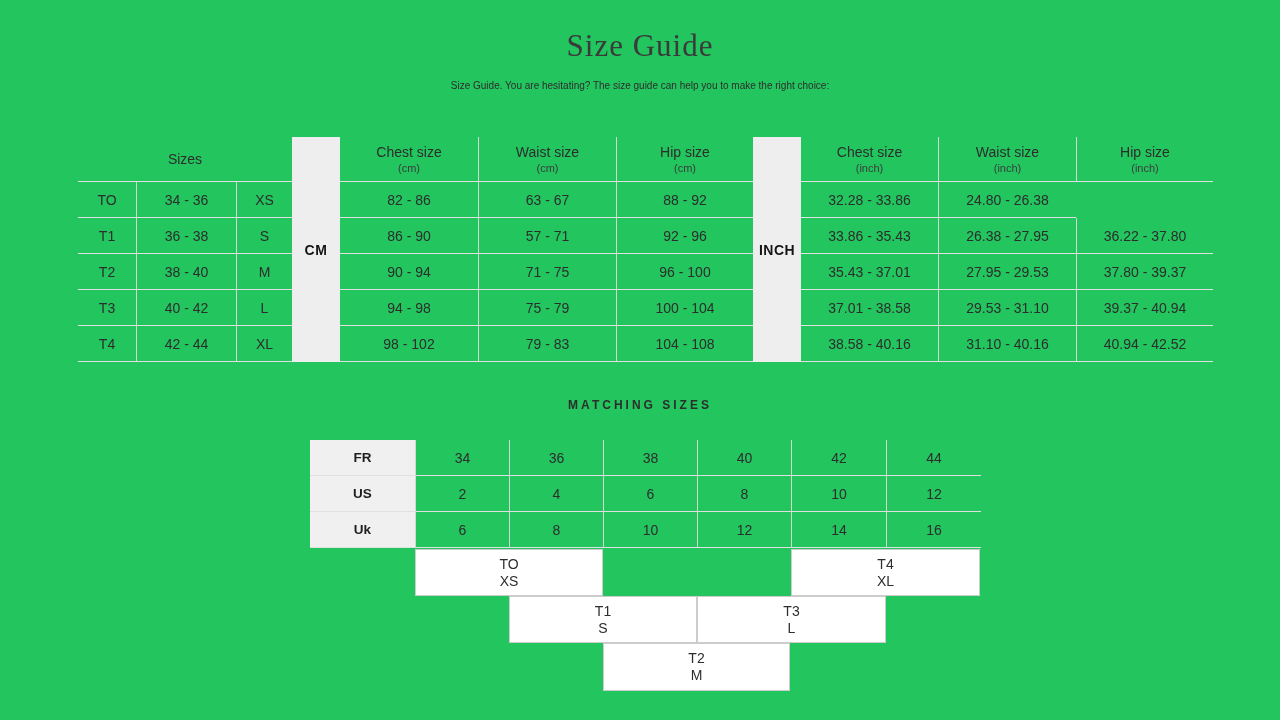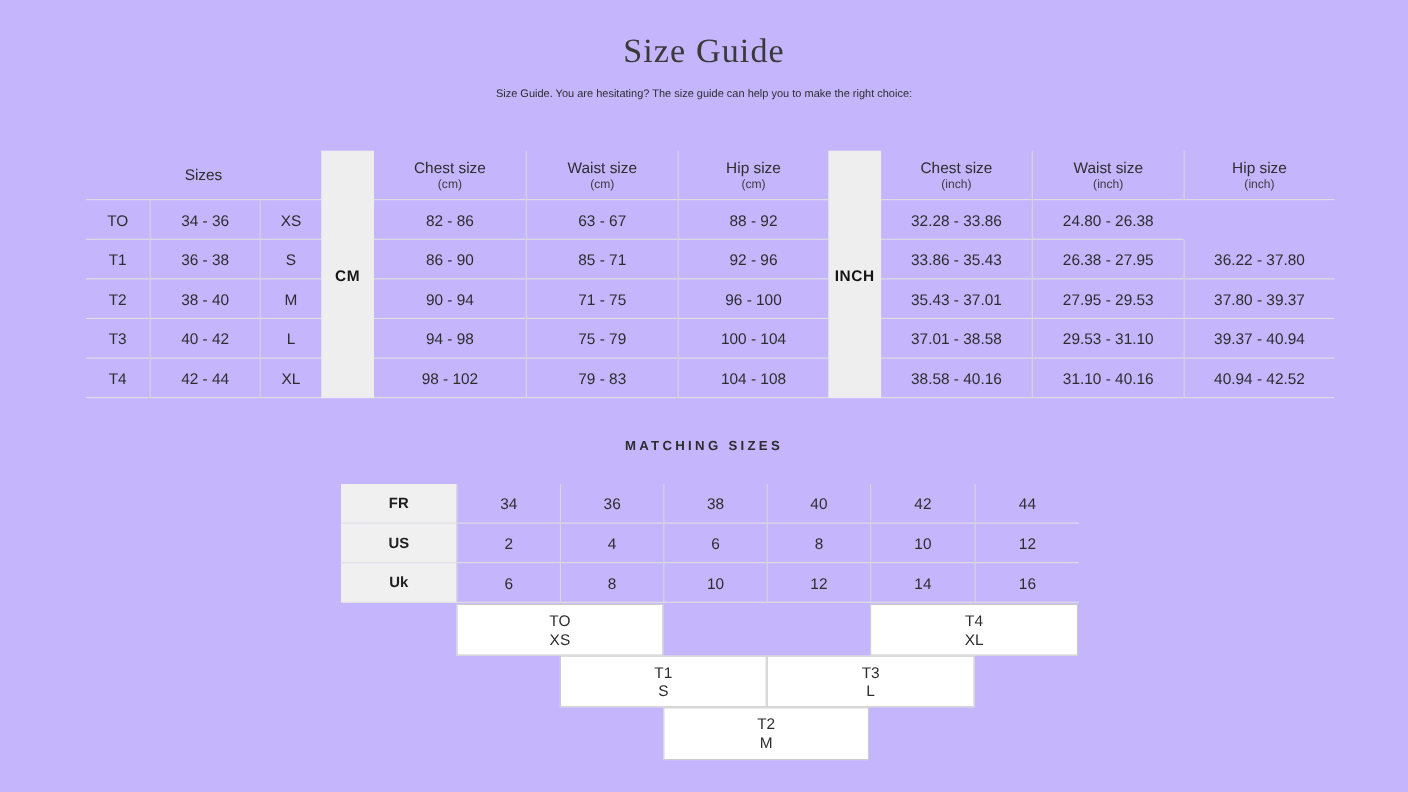--- a/index.html
+++ b/index.html
@@ -1,18 +1,18 @@
 <!DOCTYPE html>
 <html><head>
 <meta charset="utf-8">
 <style>
   * { margin:0; padding:0; box-sizing:border-box; }
   html,body { width:1280px; height:720px; background:#ffffff; overflow:hidden;
               font-family:"Liberation Sans", sans-serif; }
-  .page { position:relative; width:1280px; height:720px; background:#c4b5fd; }
+  .page { position:relative; width:1280px; height:720px; background:#22c55e; }
 
   
   .title { position:absolute; top:28px; left:0; width:1280px; text-align:center;
            font-family:"Liberation Serif", serif; font-size:31px; font-weight:400;
            letter-spacing:1px; color:#3a3a3a; }
   .subtitle { position:absolute; top:80px; left:0; width:1280px; text-align:center;
               font-size:10px; color:#2e2e2e; }
 
   
   .mtable { position:absolute; left:78px; top:137px;
@@ -106,21 +106,21 @@
     <div class="hline" style="grid-area:2/5">82 - 86</div>
     <div class="hline vline" style="grid-area:2/6">63 - 67</div>
     <div class="hline vline" style="grid-area:2/7">88 - 92</div>
     <div class="hline" style="grid-area:2/9">32.28 - 33.86</div>
     <div class="hline vline" style="grid-area:2/10">24.80 - 26.38</div>
 
     <div class="hline" style="grid-area:3/1">T1</div>
     <div class="hline vline" style="grid-area:3/2">36 - 38</div>
     <div class="hline vline" style="grid-area:3/3">S</div>
     <div class="hline" style="grid-area:3/5">86 - 90</div>
-    <div class="hline vline" style="grid-area:3/6">85 - 71</div>
+    <div class="hline vline" style="grid-area:3/6">57 - 71</div>
     <div class="hline vline" style="grid-area:3/7">92 - 96</div>
     <div class="hline" style="grid-area:3/9">33.86 - 35.43</div>
     <div class="hline vline" style="grid-area:3/10">26.38 - 27.95</div>
     <div class="hline vline" style="grid-area:3/11">36.22 - 37.80</div>
 
     <div class="hline" style="grid-area:4/1">T2</div>
     <div class="hline vline" style="grid-area:4/2">38 - 40</div>
     <div class="hline vline" style="grid-area:4/3">M</div>
     <div class="hline" style="grid-area:4/5">90 - 94</div>
     <div class="hline vline" style="grid-area:4/6">71 - 75</div>

